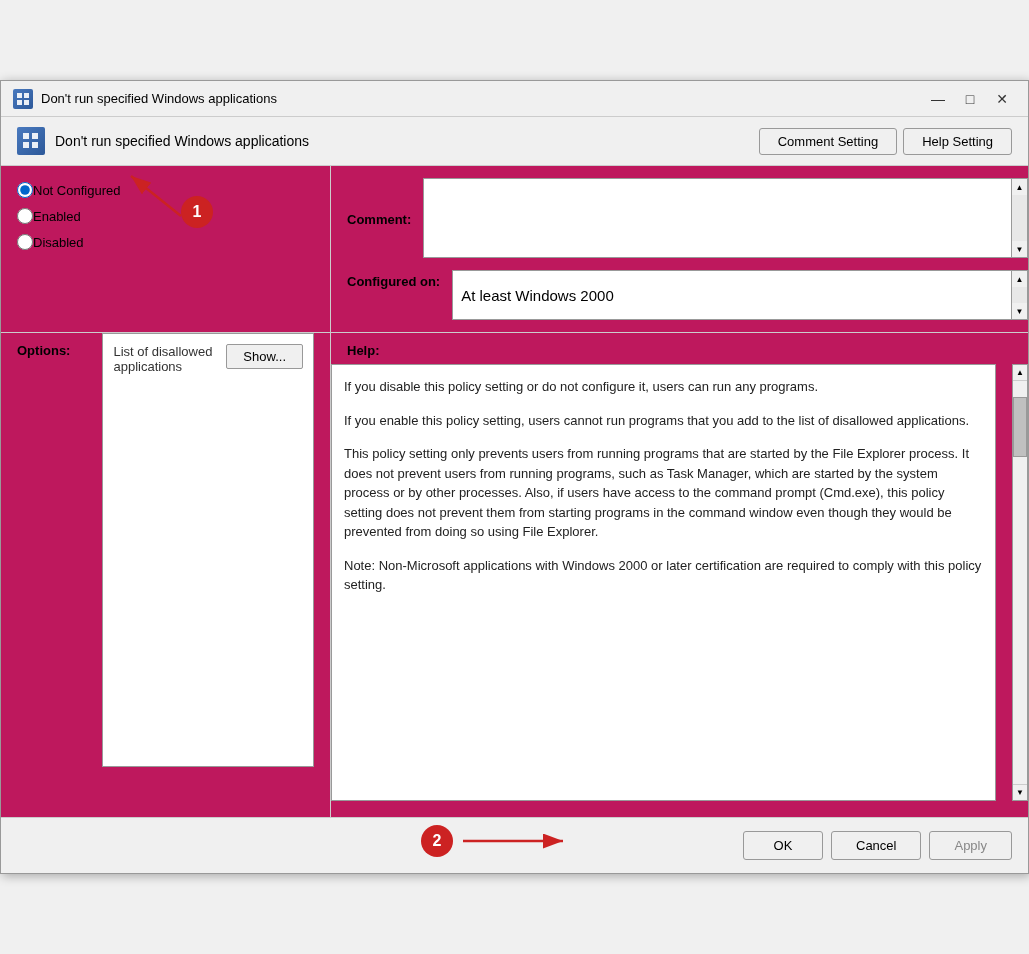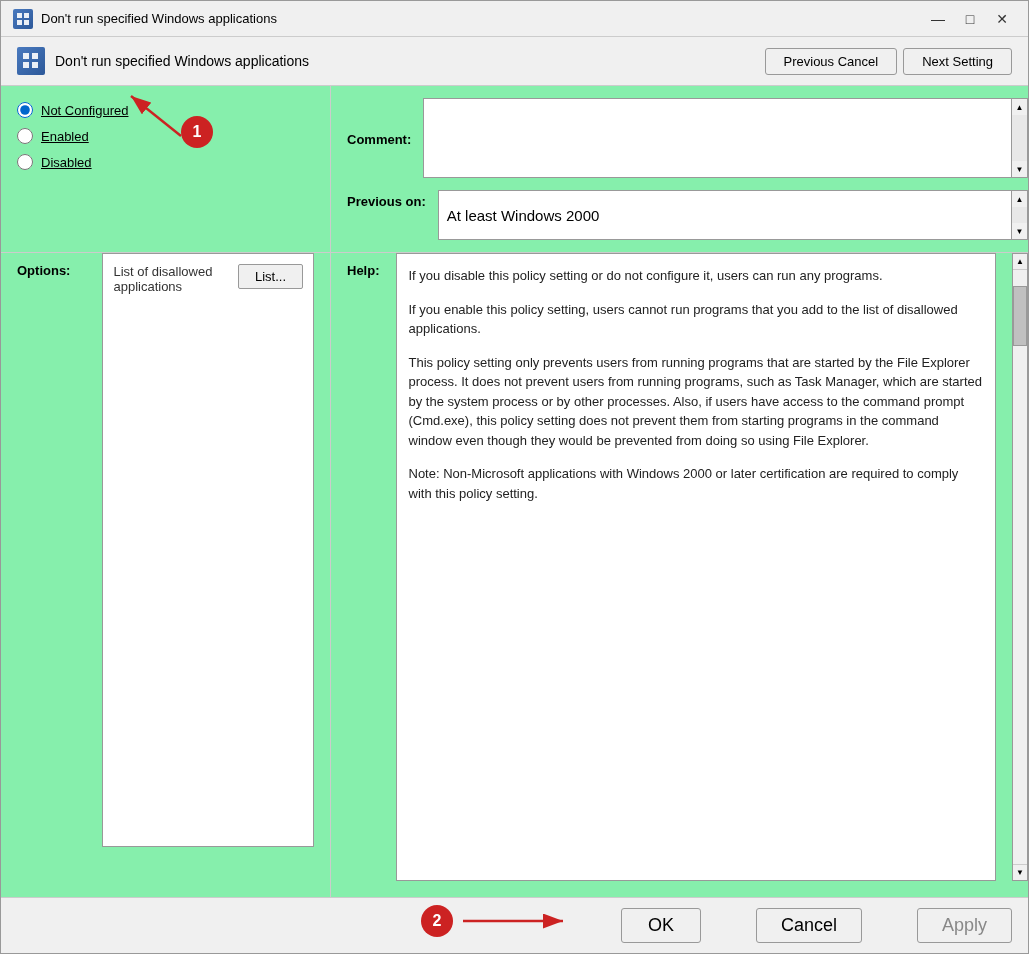--- a/index.html
+++ b/index.html
@@ -7,22 +7,22 @@
       font-family: 'Segoe UI', Tahoma, Geneva, Verdana, sans-serif;
       font-size: 13px;
       background: #f0f0f0;
       display: flex;
       justify-content: center;
       align-items: center;
       min-height: 100vh;
     }
     .window {
       width: 1029px;
-      height: 954px;
-      background: #86efac;
+      height: 794px;
+      background: #be185d;
       border: 1px solid #999;
       box-shadow: 2px 2px 10px rgba(0,0,0,0.3);
       display: flex;
       flex-direction: column;
     }
     .title-bar {
       background: #f0f0f0;
       padding: 8px 12px;
       display: flex;
       align-items: center;
@@ -111,23 +111,22 @@
 
     .radio-group {
       display: flex;
       flex-direction: column;
       gap: 10px;
       margin-top: 4px;
     }
     .radio-item {
       display: flex;
       align-items: center;
-      gap: 8px;
-      cursor: pointer;
-      text-decoration: underline;
+      gap: 0;
+      cursor: pointer;
     }
     .radio-item input[type="radio"] {
       width: 16px;
       height: 16px;
       cursor: pointer;
       accent-color: #0066cc;
     }
     .radio-label {
       font-size: 13px;
     }
@@ -243,24 +242,23 @@
       justify-content: flex-end;
       gap: 8px;
       height: 56px;
       position: relative;
     }
     .bottom-btn {
       padding: 6px 24px;
       border: 1px solid #999;
       background: #f0f0f0;
       cursor: pointer;
-      font-size: 18px;
+      font-size: 13px;
       border-radius: 3px;
       min-width: 80px;
-      margin-left: 47px;
     }
     .bottom-btn.apply-btn {
       color: #888;
       cursor: default;
     }
 
     
     .annotation-circle {
       width: 32px;
       height: 32px;
@@ -304,21 +302,21 @@
     .col-left {
       width: 330px;
       min-width: 330px;
       display: flex;
       flex-direction: row;
       border-right: 1px solid #ccc;
     }
     .col-right {
       flex: 1;
       display: flex;
-      flex-direction: row;
+      flex-direction: column;
       overflow: hidden;
     }
   </style>
 </head>
 <body>
 
 <div class="window">
 
   <div class="title-bar">
     <div class="title-bar-left">
@@ -345,22 +343,22 @@
         <svg width="18" height="18" viewBox="0 0 18 18" fill="none">
           <rect x="1" y="1" width="6" height="6" fill="white" opacity="0.9"></rect>
           <rect x="10" y="1" width="6" height="6" fill="white" opacity="0.9"></rect>
           <rect x="1" y="10" width="6" height="6" fill="white" opacity="0.9"></rect>
           <rect x="10" y="10" width="6" height="6" fill="white" opacity="0.9"></rect>
         </svg>
       </div>
       <span class="dialog-title">Don't run specified Windows applications</span>
     </div>
     <div class="nav-buttons">
-      <button class="nav-btn">Previous Cancel</button>
-      <button class="nav-btn">Next Setting</button>
+      <button class="nav-btn">Comment Setting</button>
+      <button class="nav-btn">Help Setting</button>
     </div>
   </div>
 
   <div class="top-area">
 
     <div class="left-top" style="position:relative;">
       <div class="radio-group">
         <label class="radio-item">
           <input type="radio" name="config" checked="" style="">
           <span class="radio-label">Not Configured</span>
@@ -397,40 +395,40 @@
           <textarea class="comment-box" style="flex: 1 1 0%; resize: none; border: 1px solid rgb(153, 153, 153); height: 80px; padding: 4px; font-size: 13px; font-family: inherit;"></textarea>
           <div style="display:flex;flex-direction:column;width:16px;border:1px solid #999;border-left:none;background:#f0f0f0;">
             <button style="height:16px;border:none;background:#f0f0f0;cursor:pointer;display:flex;align-items:center;justify-content:center;font-size:8px;padding:0;">▲</button>
             <div style="flex:1;background:#e8e8e8;"></div>
             <button style="height:16px;border:none;background:#f0f0f0;cursor:pointer;display:flex;align-items:center;justify-content:center;font-size:8px;padding:0;">▼</button>
           </div>
         </div>
       </div>
 
       <div style="display:flex; gap:12px; align-items:flex-start;">
-        <span class="supported-label">Previous on:</span>
+        <span class="supported-label">Configured on:</span>
         <div style="flex:1;display:flex;gap:0;">
           <div class="supported-box">At least Windows 2000</div>
           <div style="display:flex;flex-direction:column;width:16px;border:1px solid #999;border-left:none;background:#f0f0f0;">
             <button style="height:16px;border:none;background:#f0f0f0;cursor:pointer;display:flex;align-items:center;justify-content:center;font-size:8px;padding:0;">▲</button>
             <div style="flex:1;background:#e8e8e8;"></div>
             <button style="height:16px;border:none;background:#f0f0f0;cursor:pointer;display:flex;align-items:center;justify-content:center;font-size:8px;padding:0;">▼</button>
           </div>
         </div>
       </div>
     </div>
   </div>
 
   <div class="two-col">
 
     <div class="col-left">
       <div class="options-title">Options:</div>
       <div class="options-box">
         <span class="options-box-label">List of disallowed applications</span>
-        <button class="show-btn">List...</button>
+        <button class="show-btn">Show...</button>
       </div>
     </div>
 
     <div class="col-right">
       <div class="help-title">Help:</div>
       <div class="help-content-wrapper">
         <div class="help-box">
           <p>If you disable this policy setting or do not configure it, users can run any programs.</p>
           <p>If you enable this policy setting, users cannot run programs that you add to the list of disallowed applications.</p>
           <p>This policy setting only prevents users from running programs that are started by the File Explorer process. It does not prevent users from running programs, such as Task Manager, which are started by the system process or by other processes.  Also, if users have access to the command prompt (Cmd.exe), this policy setting does not prevent them from starting programs in the command window even though they would be prevented from doing so using File Explorer.</p>

